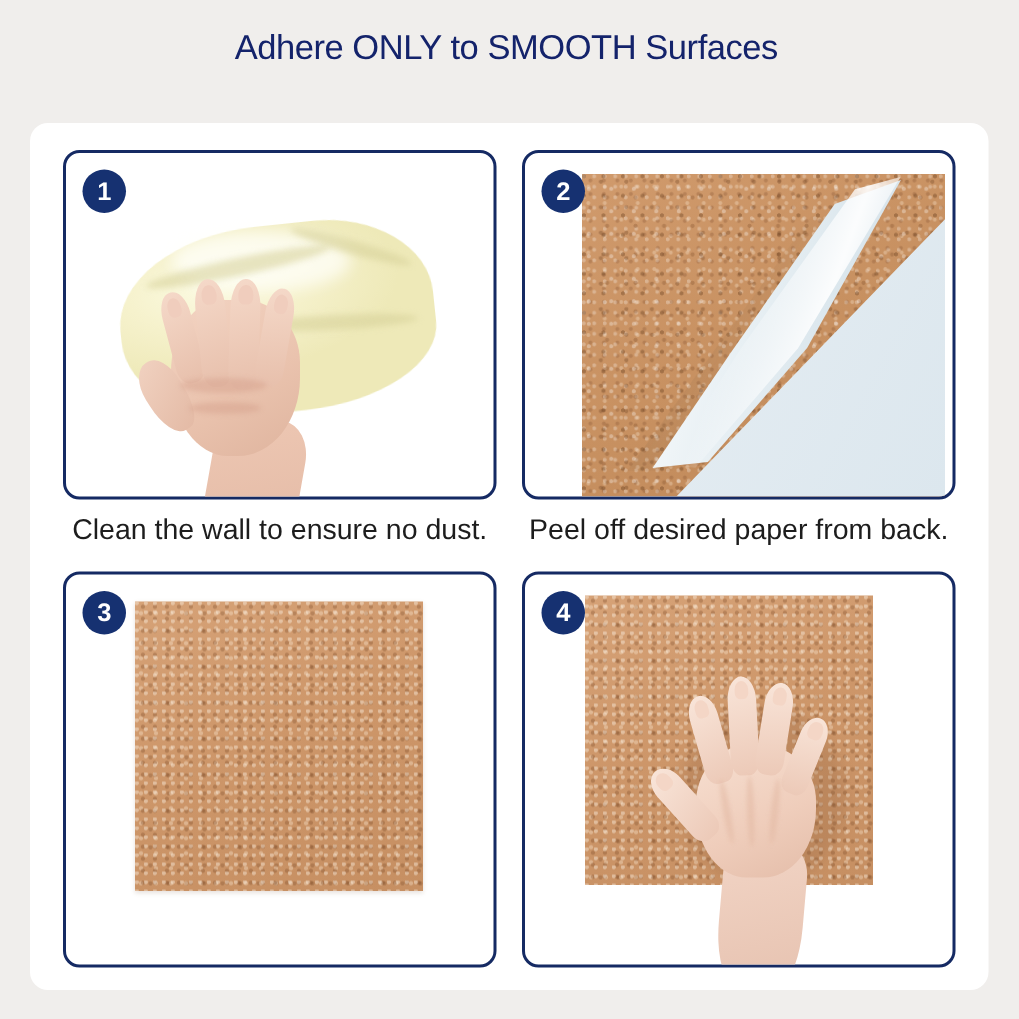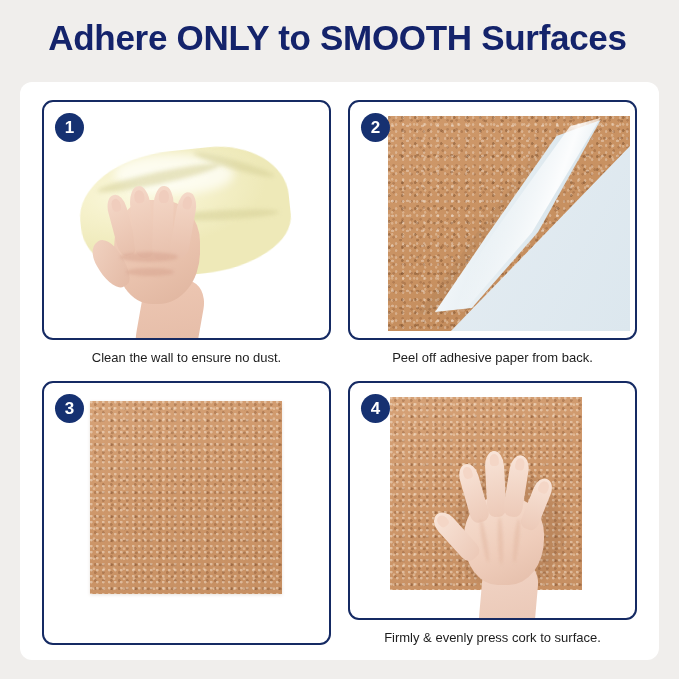--- a/index.html
+++ b/index.html
@@ -20,22 +20,22 @@
     box-sizing: border-box;
   }
 
   
   .title {
     position: absolute;
     left: 0;
     top: 18px;
     width: 675px;
     text-align: center;
-    font-size: 35px;
-    font-weight: 700;
+    font-size: 23px;
+    font-weight: 400;
     letter-spacing: -0.3px;
     color: #14236b;
     white-space: nowrap;
   }
 
   
   .card {
     position: absolute;
     left: 20px;
     top: 82px;
@@ -84,21 +84,21 @@
     font-size: 17px;
     font-weight: 700;
     line-height: 29px;
     text-align: center;
     z-index: 6;
   }
   .caption {
     flex: 0 0 auto;
     padding-top: 10px;
     text-align: center;
-    font-size: 13px;
+    font-size: 19px;
     color: #1d1d1d;
     white-space: nowrap;
   }
 
   
   .photo {
     position: absolute;
     inset: 0;
   }
 
@@ -378,21 +378,21 @@
             <div class="sheet2">
               <div class="cork-under"></div>
               <div class="cork-speck"></div>
               <div class="backing-flat"></div>
               <div class="curl-shadow"></div>
               <div class="backing-curl"></div>
               <div class="curl-edge"></div>
             </div>
           </div>
         </div>
-        <div class="caption">Peel off adhesive paper from back.</div>
+        <div class="caption">Peel off desired paper from back.</div>
       </div>
 
       <div class="step">
         <div class="panel">
           <div class="badge">3</div>
           <div class="photo">
             <div class="cork3"></div>
           </div>
         </div>
       </div>
@@ -410,18 +410,17 @@
               <div class="g g2"></div>
               <div class="g g3"></div>
               <div class="g g4"></div>
               <div class="g g5"></div>
               <div class="tendon" style="left:40px;top:74px;width:5px;height:44px;transform:rotate(-10deg);"></div>
               <div class="tendon" style="left:56px;top:72px;width:5px;height:48px;transform:rotate(-2deg);"></div>
               <div class="tendon" style="left:72px;top:74px;width:5px;height:44px;transform:rotate(6deg);"></div>
             </div>
           </div>
         </div>
-        <div class="caption">Firmly &amp; evenly press cork to surface.</div>
       </div>
 
     </div>
   </div>
 </div>
 
 </body></html>

